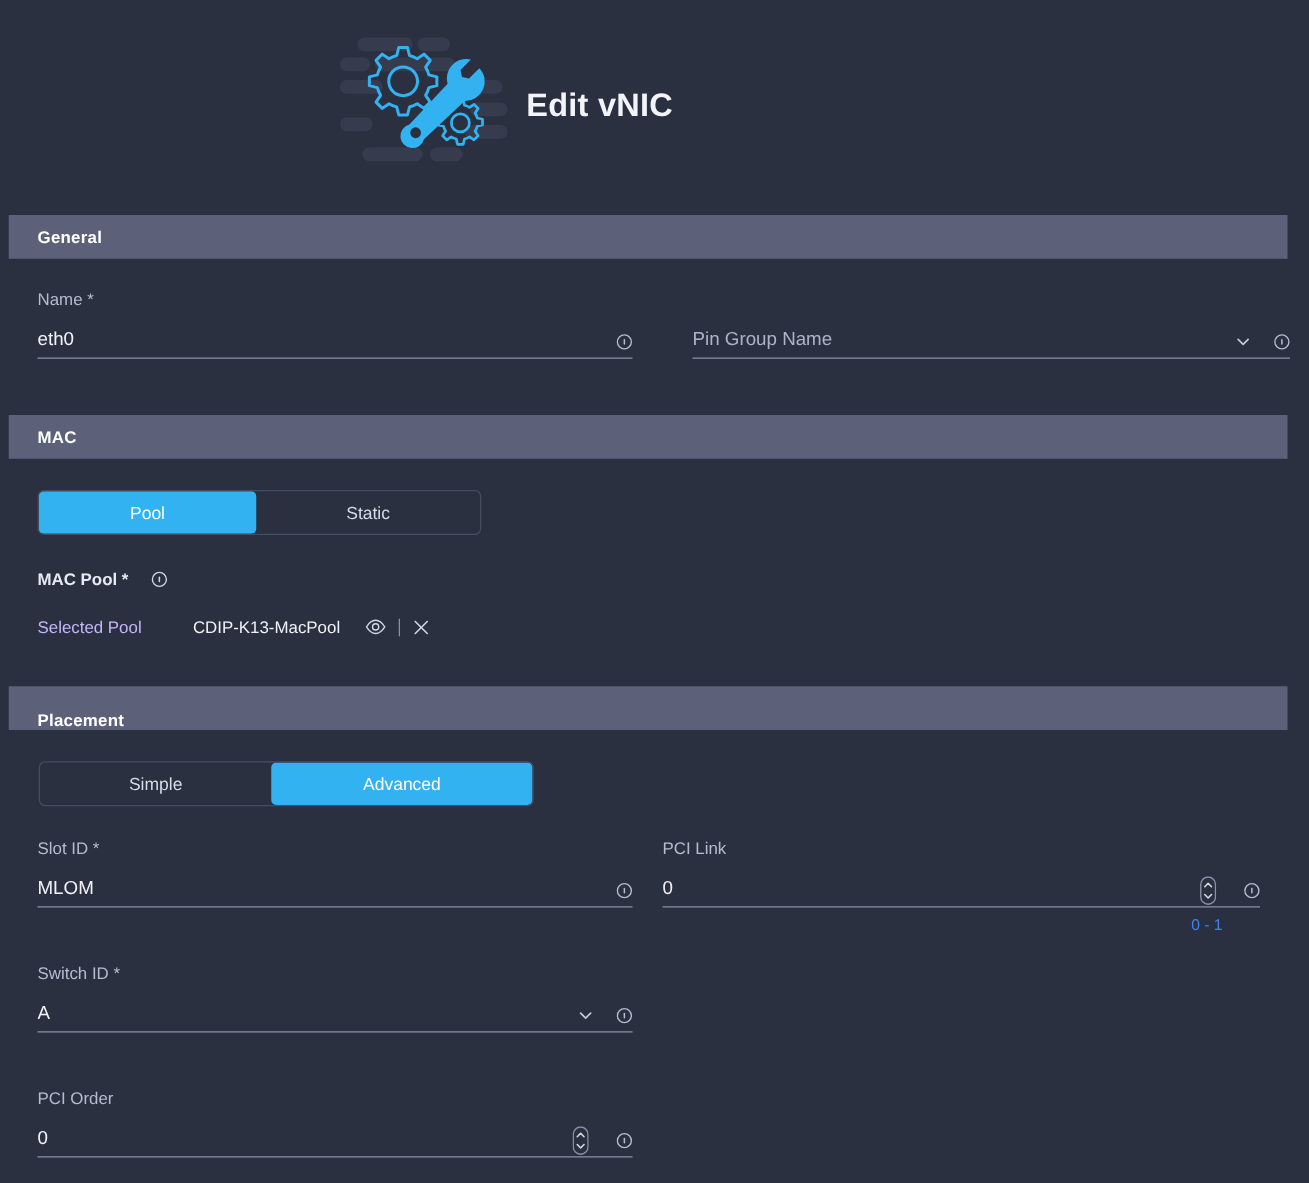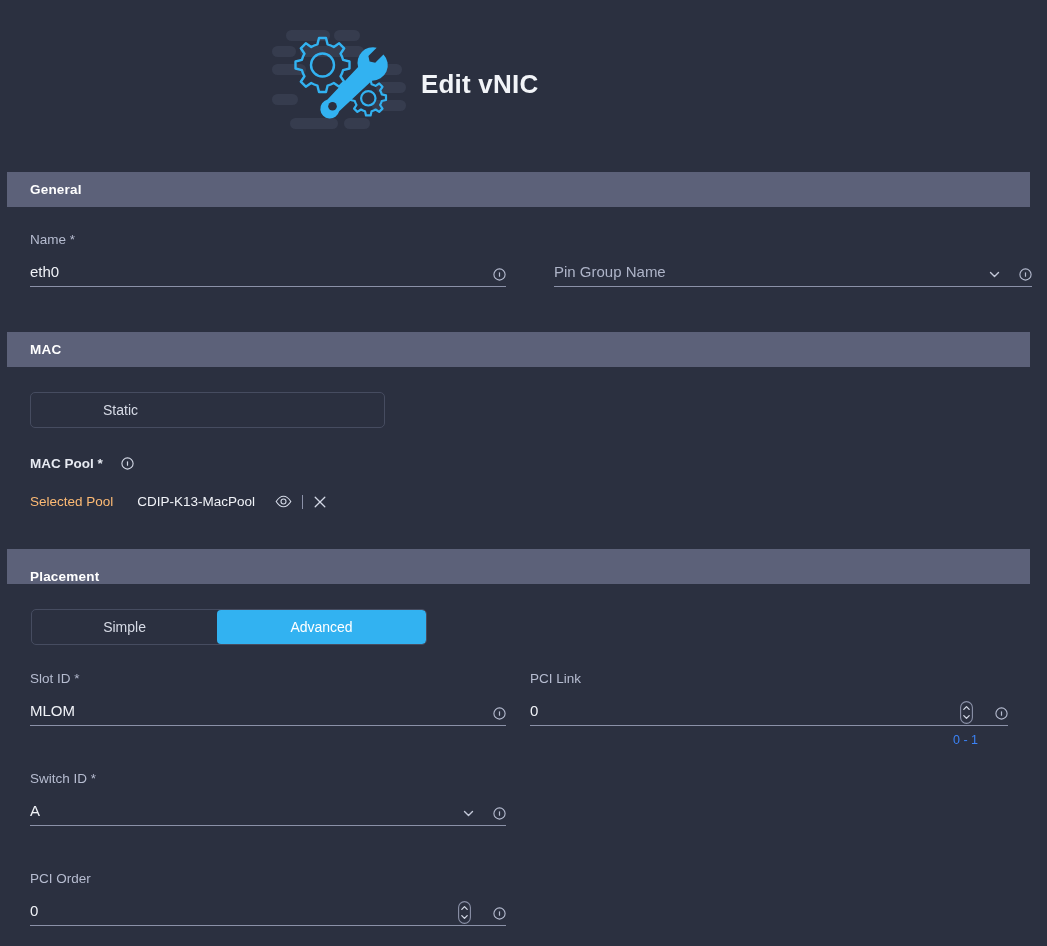--- a/index.html
+++ b/index.html
@@ -155,22 +155,22 @@
     gap: 7px;
     white-space: nowrap;
   }
   .selected-pool-row {
     position: absolute;
     display: flex;
     align-items: center;
     font-size: 13.5px;
     white-space: nowrap;
   }
-  .selected-pool-caption { color: #fdba74; }
-  .selected-pool-value { color: #f0f2f7; margin-left: 24px; }
+  .selected-pool-caption { color: #c4b5fd; }
+  .selected-pool-value { color: #f0f2f7; margin-left: 41px; }
   .pool-actions {
     display: flex;
     align-items: center;
     margin-left: 20px;
     gap: 10px;
   }
   .pool-divider {
     width: 1px;
     height: 14px;
     background: #8b91a8;
@@ -250,20 +250,21 @@
         </svg>
     </span>
   </div>
 </div>
 
 <div class="section-bar" style="top:332px;">
   <span class="section-title">MAC</span>
 </div>
 
 <div class="toggle-group" style="left:30px; top:392px; width:355px;">
+  <button class="toggle-btn active" style="width:174px;">Pool</button>
   <button class="toggle-btn" style="width:179px;">Static</button>
 </div>
 
 <div class="mac-pool-label" style="left:30px; top:456px;gap:18px;">
   <span>MAC Pool *</span>
   <span class="info-icon">
     <svg width="13" height="13" viewBox="0 0 13 13">
         <circle cx="6.5" cy="6.5" r="5.6" fill="none" stroke="#d3d8e5" stroke-width="1.1"></circle>
         <rect x="5.9" y="4.2" width="1.2" height="4.6" rx="0.6" fill="#d3d8e5"></rect>
       </svg>

